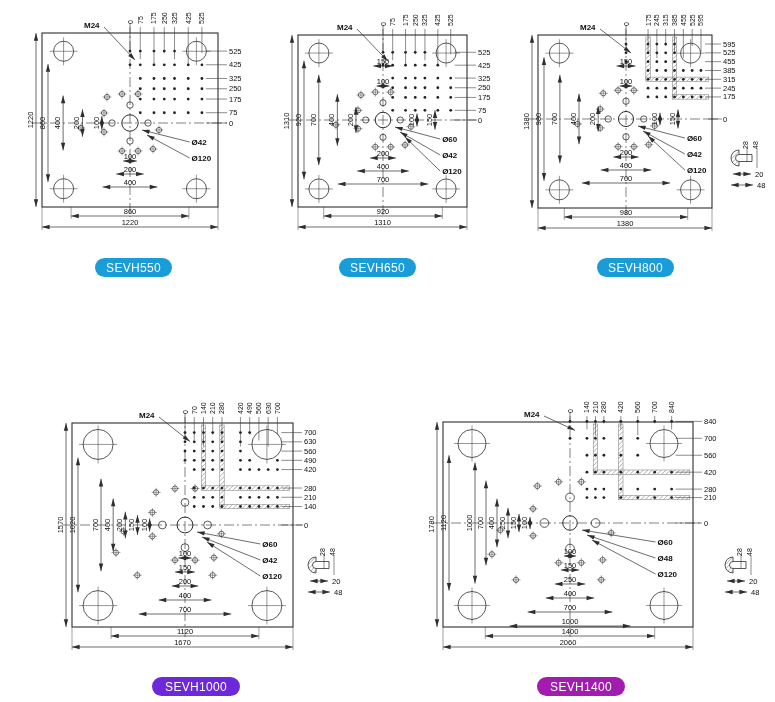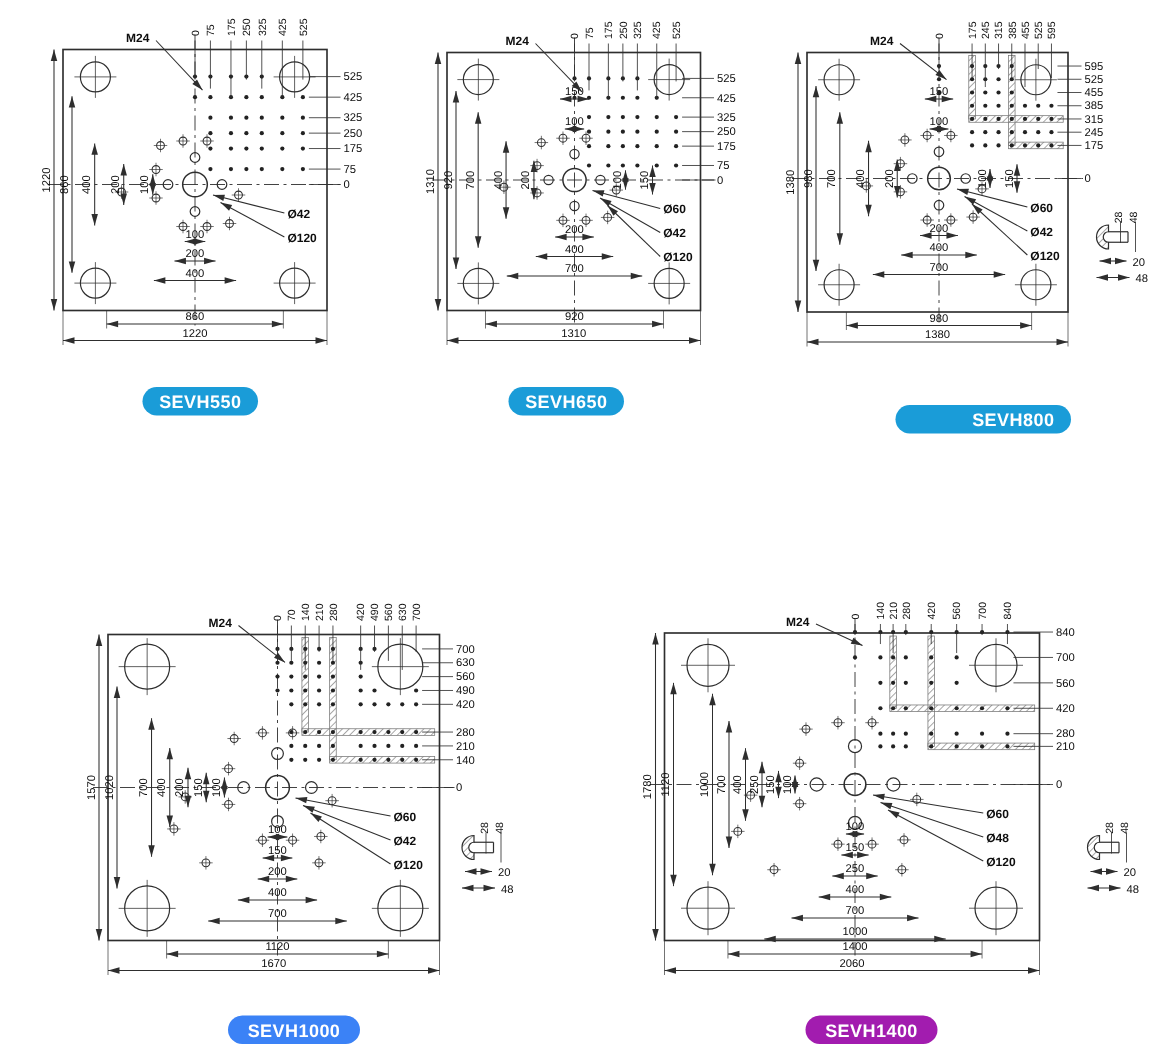--- a/index.html
+++ b/index.html
@@ -1,21 +1,21 @@
 <!DOCTYPE html>
 <html><head>
 <meta charset="utf-8">
 <style>
   html,body{margin:0;padding:0;}
   body{width:775px;height:702px;background:#fff;position:relative;overflow:hidden;
        font-family:"Liberation Sans", sans-serif;}
   .canvas{position:absolute;left:0;top:0;width:775px;height:702px;}
   svg{position:absolute;overflow:visible;}
   .badge{position:absolute;height:19px;border-radius:10px;color:#fff;
-         font-size:12px;font-weight:700;letter-spacing:.3px;
+         font-size:12px;font-weight:400;letter-spacing:.3px;
          display:flex;align-items:center;justify-content:center;
          font-family:"Liberation Sans", sans-serif;}
 </style>
 </head>
 <body>
 
 <div class="canvas">
   <div id="mounts">
       <svg width="250" height="254" style="left: 20px; top: 0px;">
         <defs>
@@ -992,16 +992,16 @@
           <text x="342" y="166" fill="#0e0e0e" font-size="7" text-anchor="middle" font-family="&quot;Liberation Sans&quot;, sans-serif" font-weight="400" transform="rotate(-90 342 166)">48</text>
           <line x1="317" y1="195" x2="335" y2="195" stroke="#2e2e2e" stroke-width="0.7" fill="none" marker-start="url(#sevh1400-ar)" marker-end="url(#sevh1400-ar)"></line>
           <text x="339" y="198" fill="#0e0e0e" font-size="7.5" text-anchor="start" font-family="&quot;Liberation Sans&quot;, sans-serif" font-weight="400">20</text>
           <line x1="315" y1="206" x2="337" y2="206" stroke="#2e2e2e" stroke-width="0.7" fill="none" marker-start="url(#sevh1400-ar)" marker-end="url(#sevh1400-ar)"></line>
           <text x="341" y="209" fill="#0e0e0e" font-size="7.5" text-anchor="start" font-family="&quot;Liberation Sans&quot;, sans-serif" font-weight="400">48</text>
         </g>
       </svg>
     </div>
   <div class="badge" style="left: 95px; top: 258px; width: 77px; background: rgb(26, 156, 216);">SEVH550</div>
   <div class="badge" style="left: 339px; top: 258px; width: 77px; background: rgb(26, 156, 216);">SEVH650</div>
-  <div class="badge" style="left: 597px; top: 270px; width: 77px; background: rgb(26, 156, 216); padding-left: 40px;">SEVH800</div>
-  <div class="badge" style="left: 152px; top: 677px; width: 88px; background: #3b82f6;">SEVH1000</div>
+  <div class="badge" style="left: 597px; top: 258px; width: 77px; background: rgb(26, 156, 216);">SEVH800</div>
+  <div class="badge" style="left: 152px; top: 677px; width: 88px; background: #6d28d9;">SEVH1000</div>
   <div class="badge" style="left: 537px; top: 677px; width: 88px; background: #a21caf;">SEVH1400</div>
 </div>
 
 </body></html>

